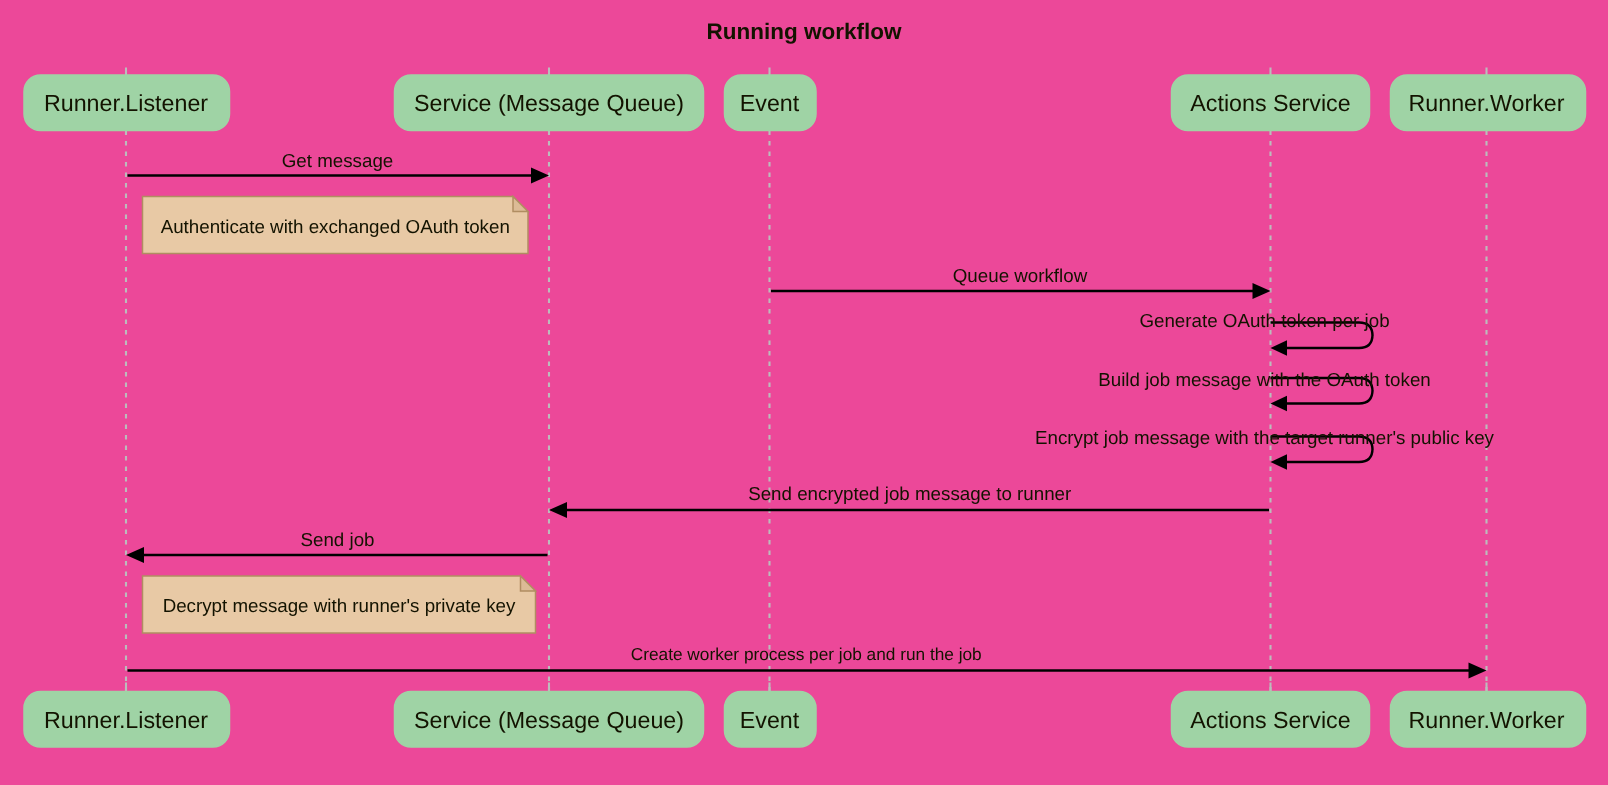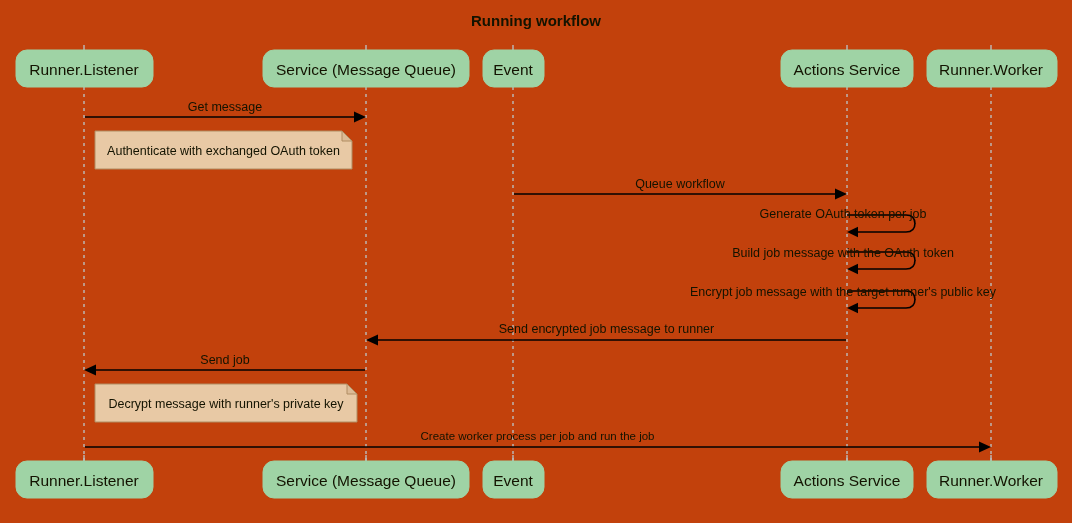--- a/index.html
+++ b/index.html
@@ -9,21 +9,21 @@
   }
   body {
     font-family: "Liberation Sans", sans-serif;
     -webkit-font-smoothing: antialiased;
   }
   #diagram-root {
     position: relative;
     width: 1072px;
     height: 523px;
     overflow: hidden;
-    background: #c2410c;
+    background: #ec4899;
   }
   #diagram-svg {
     position: absolute;
     left: 0;
     top: 0;
     display: block;
   }
   .diagram-title {
     font-size: 15px;
     font-weight: bold;

